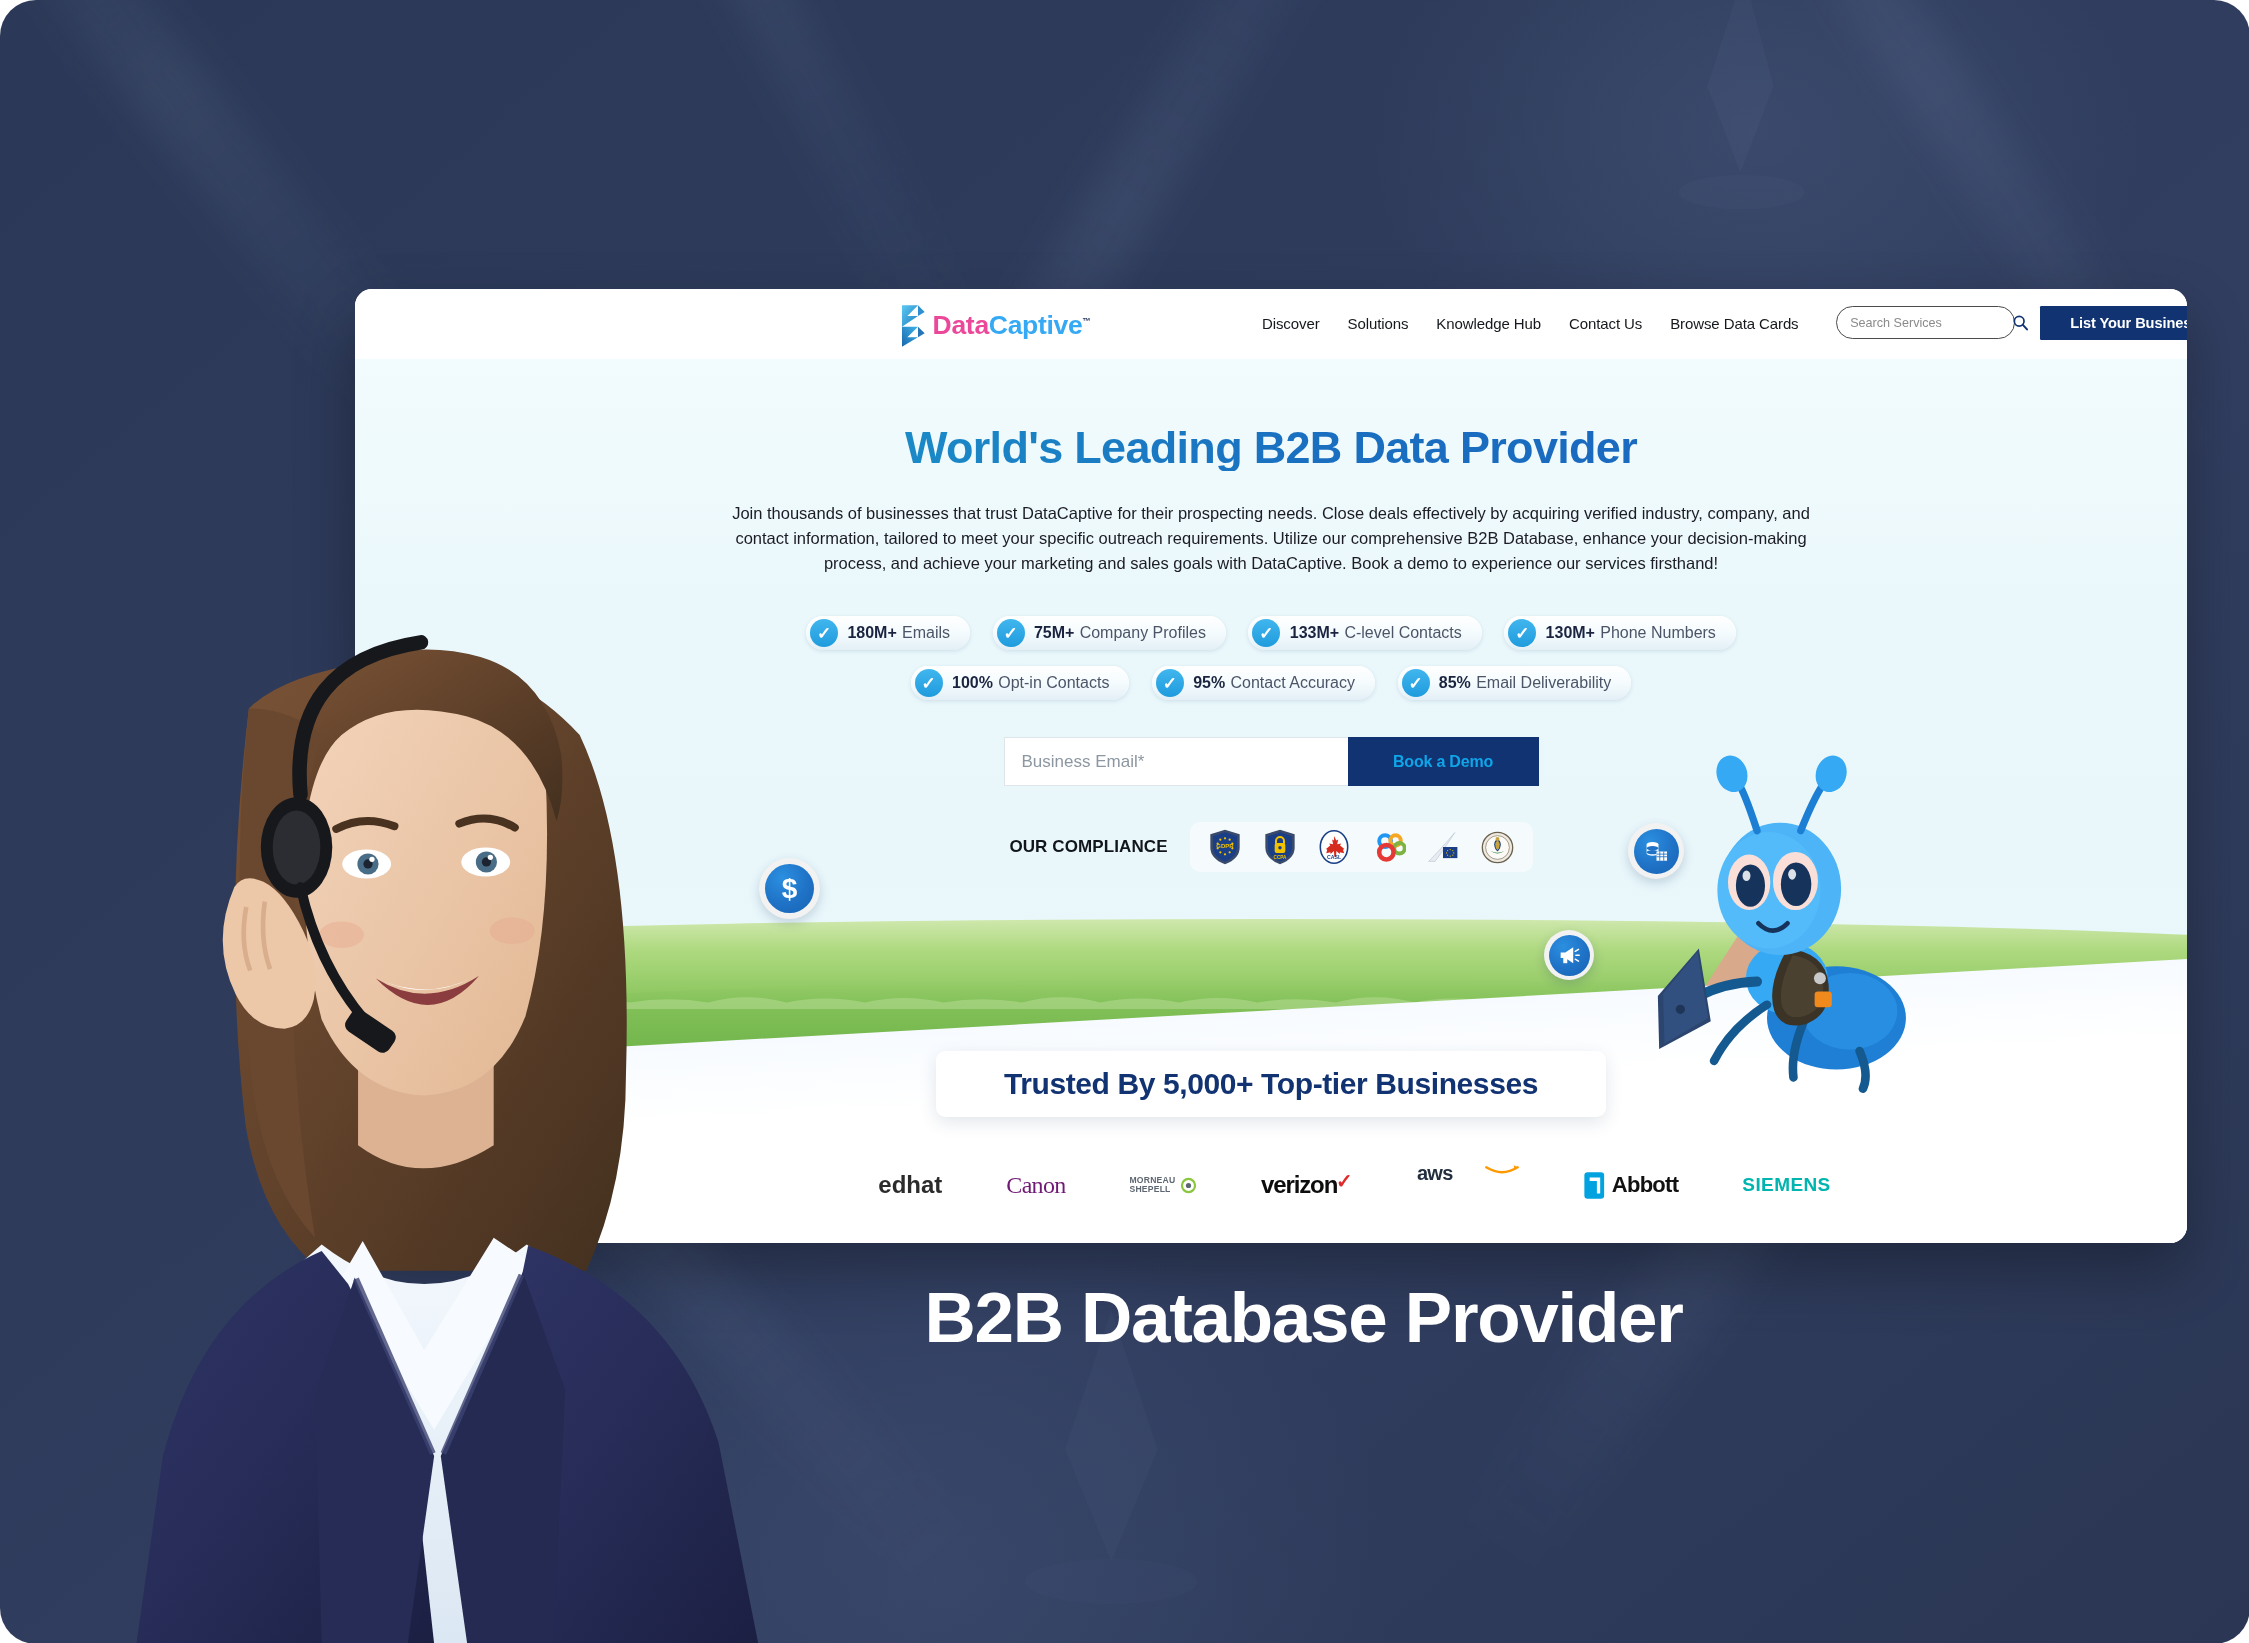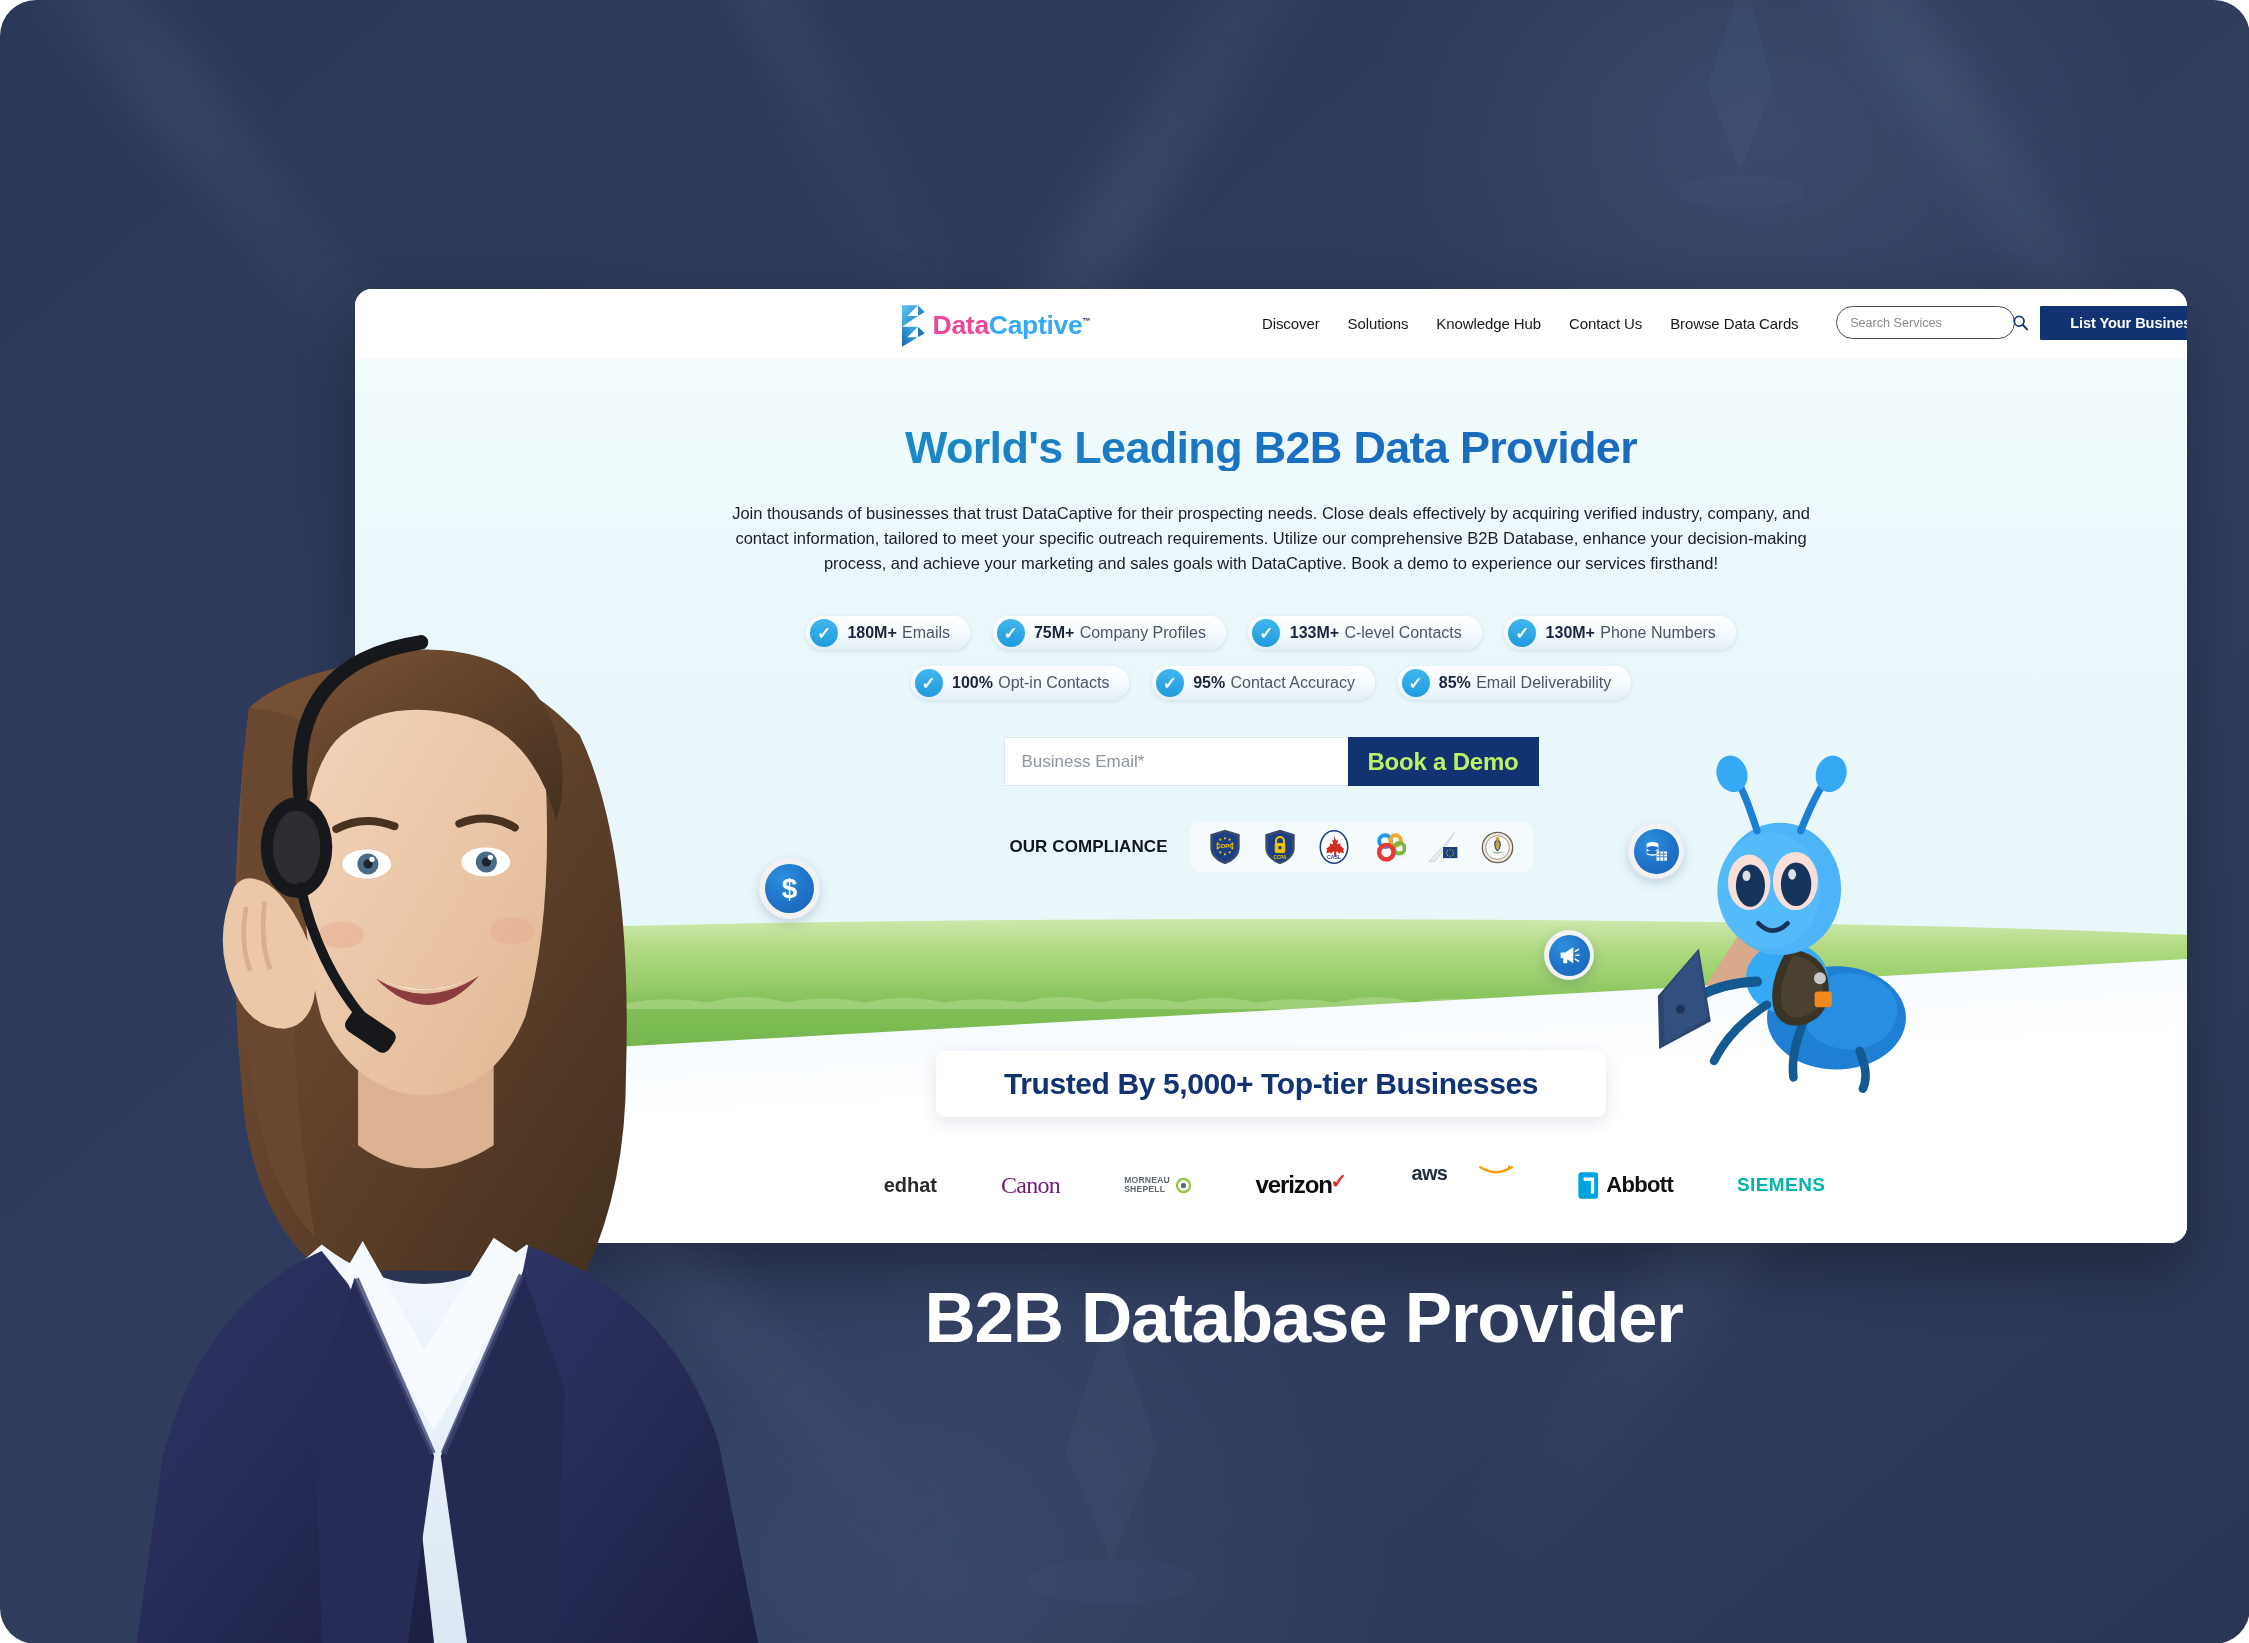--- a/index.html
+++ b/index.html
@@ -187,23 +187,23 @@
   .form-row { display: flex; justify-content: center; margin-top: 37px; }
   .email-input {
     width: 344px; height: 49px;
     border: 0.7px solid #dfe6ea; border-right: none; background: #fff;
     padding: 0 17px; font-size: 17px; color: #333;
     font-family: "Liberation Sans", sans-serif; outline: none;
   }
   .email-input::placeholder { color: #8d97a1; }
   .demo-btn {
     width: 191px; height: 49px; border: none;
-    background: #123372; color: #bef264;
+    background: #123372; color: #0ea5e9;
     font-family: "Liberation Sans", sans-serif;
-    font-size: 24px; font-weight: 700; cursor: pointer; letter-spacing: -0.2px;
+    font-size: 16px; font-weight: 700; cursor: pointer; letter-spacing: -0.2px;
   }
 
   
   .comp-row { display: flex; justify-content: center; align-items: center; gap: 22.5px; margin-top: 36px; }
   .comp-label { font-size: 17px; font-weight: 700; color: #11151c; letter-spacing: 0.1px; }
   .comp-box {
     display: flex; align-items: center; gap: 18.5px;
     background: rgba(255,255,255,.55);
     border-radius: 10.6px; padding: 6.6px 17px;
   }
@@ -223,21 +223,21 @@
 
   
   .logos {
     position: absolute; left: 0; right: 0; bottom: 0; height: 116px; z-index: 25;
     background: #fff;
     display: flex; align-items: center; justify-content: center; gap: 64px;
     padding-left: 119px;
   }
   .logo-item { display:flex; align-items:center; justify-content:center; height: 42px; }
 
-  .redhat { font-size: 20px; font-weight: 700; color:#2b2b2b;margin-left:48px; }
+  .redhat { font-size: 24px; font-weight: 700; color:#2b2b2b;margin-left:48px; }
   .canon { font-size: 24px; font-weight: 400; color: #701a75; font-family: "Liberation Serif", serif; letter-spacing: -0.7px; }
   .morneau { display:flex; align-items:center; gap:4.6px; }
   .morneau .txt { font-size: 8.6px; font-weight: 700; color: #5d6670; line-height: 1.06; letter-spacing: 0.2px; }
   .verizon { font-size: 24px; font-weight: 700; color: #0d0d0d; letter-spacing: -1.1px; position: relative; }
   .verizon .chk { color: #e02b2b; font-size: 20px; position: relative; top: -5.3px; left: -1.3px; font-weight: 700; }
   .aws { display:flex; flex-direction: row; align-items:flex-start;gap:32px; }
   .aws .w { font-size: 20px; font-weight: 700; color: #232f3e; letter-spacing: -0.7px; line-height: .9; }
   .abbott { display:flex; align-items:center; gap: 6.6px; }
   .abbott .mark { width: 22.5px; height: 29px; }
   .abbott .t { font-size: 22px; font-weight: 700; color: #111; letter-spacing: -0.7px; }

